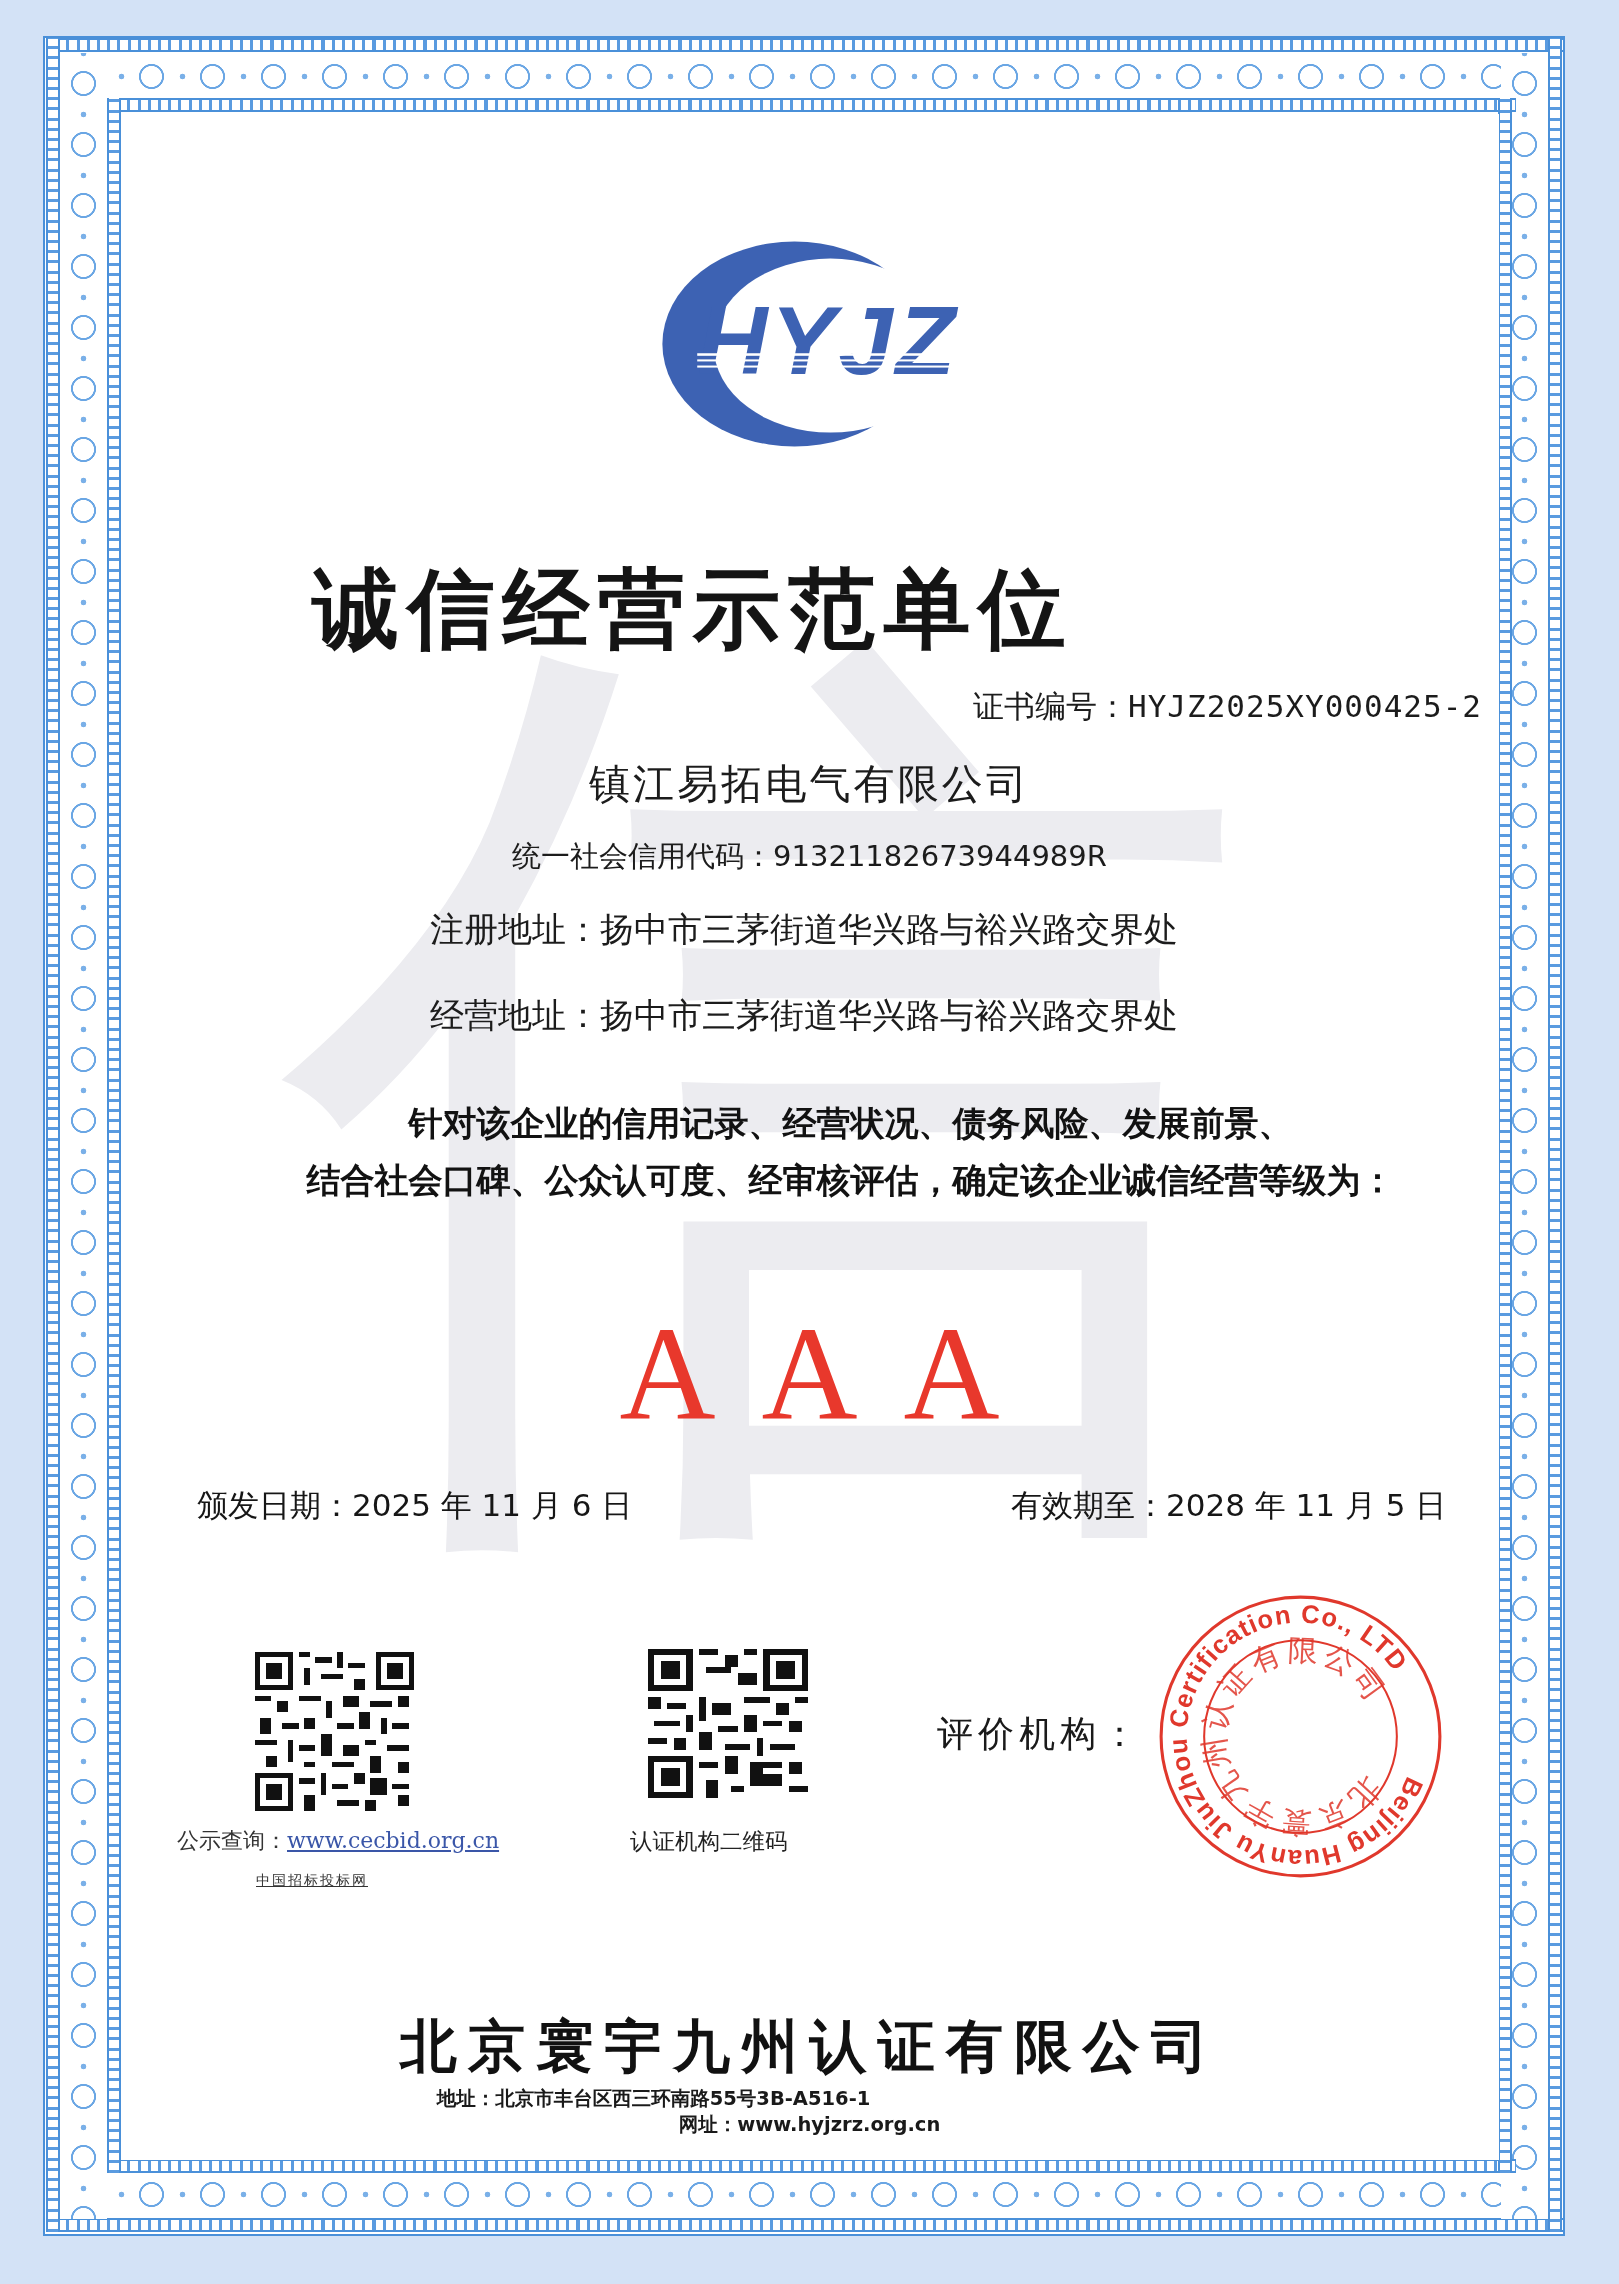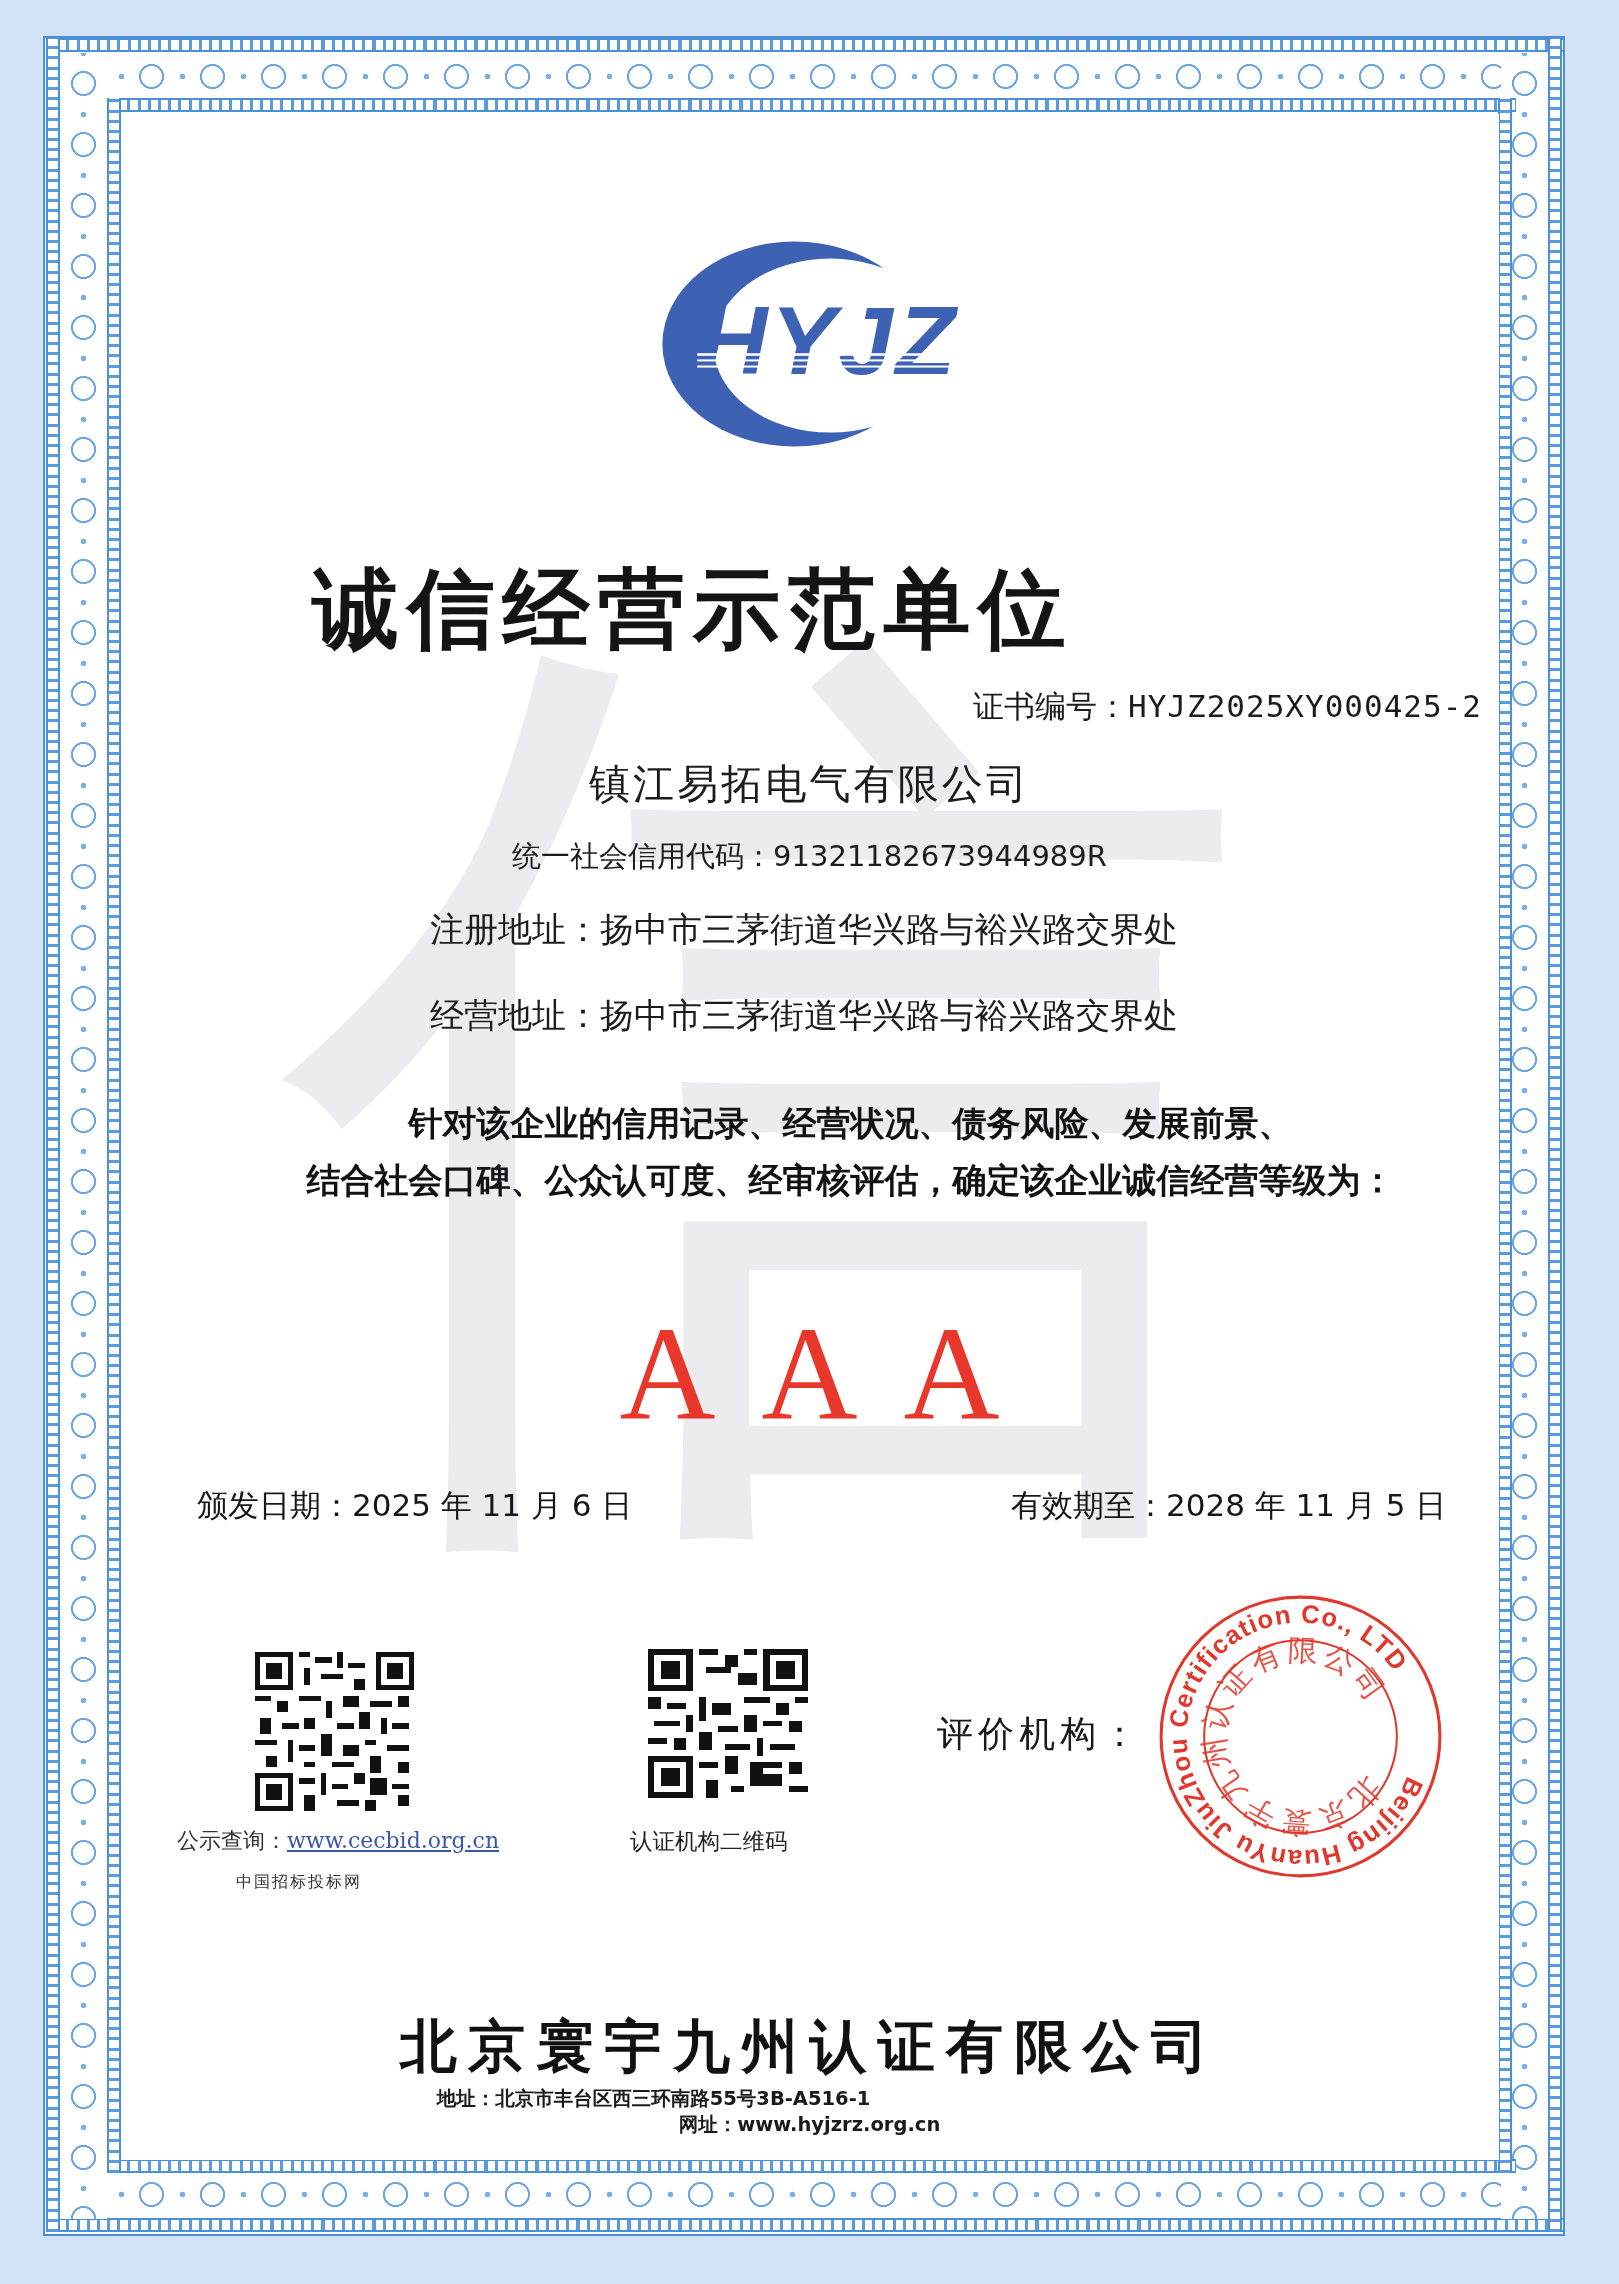--- a/index.html
+++ b/index.html
@@ -97,21 +97,21 @@
     width: 159px; height: 159px; background: #fff;
   }
   .qr-1 { left: 255px; top: 1652px; }
   .qr-2 { left: 648px; top: 1649px; width: 160px; height: 149px; }
   .qr-caption1 {
     left: 177px; top: 1826px; font-size: 22px; color: #333; white-space: nowrap;
     font-family: "DejaVu Serif", serif;
   }
   .qr-caption1 a { color: #3a56a8; text-decoration: underline; }
   .qr-caption1b {
-    left: 236px; top: 1872px; font-size: 16px; color: #333; letter-spacing: 2px;
+    left: 256px; top: 1872px; font-size: 14px; color: #333; letter-spacing: 2px; text-decoration: underline;
   }
   .qr-caption2 {
     left: 630px; top: 1826px; font-size: 22.5px; color: #222; white-space: nowrap;
   }
   .evaluator {
     left: 937px; top: 1710px; font-size: 36px; color: #1a1a1a; letter-spacing: 5.1px;
   }
   .seal { left: 1157px; top: 1593px; width: 287px; height: 287px; }
   .issuer {
     left: 0; width: 1619px; top: 2009px; text-align: center;

